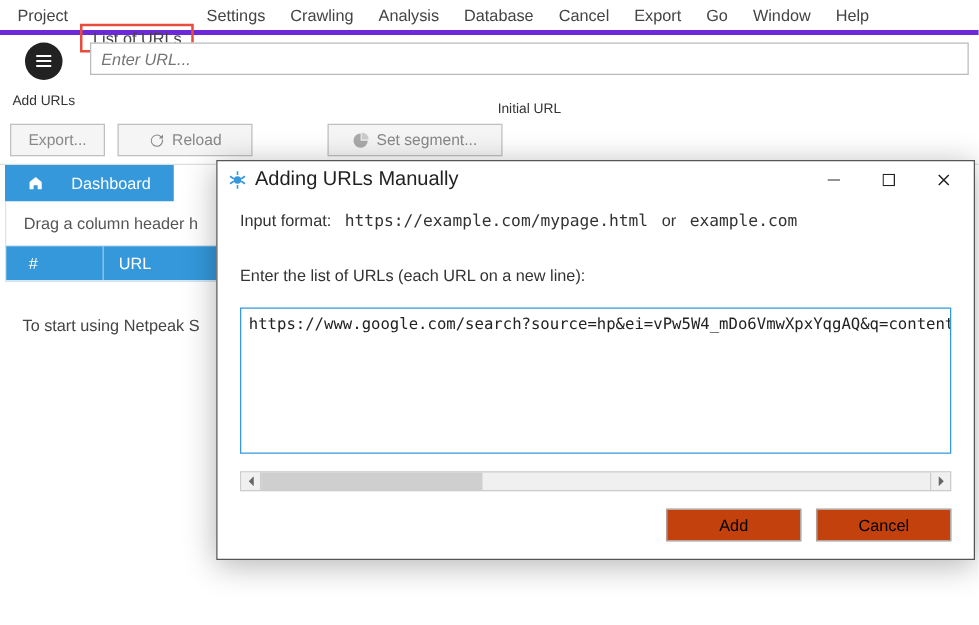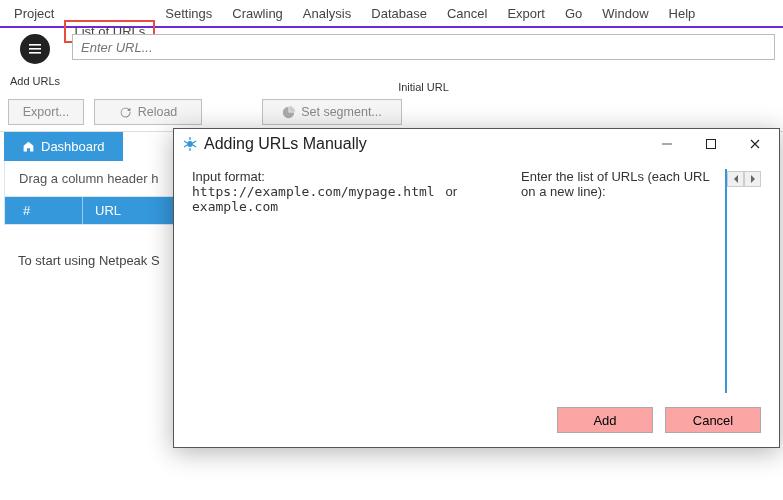--- a/index.html
+++ b/index.html
@@ -1,19 +1,19 @@
 <!DOCTYPE html>
 <html><head>
 <meta charset="utf-8">
 <style>
 * { box-sizing: border-box; margin: 0; padding: 0; font-family: "Segoe UI", Tahoma, sans-serif; }
 body { width: 783px; height: 500px; background: #fff; overflow: hidden; position: relative; font-size: 13px; color: #333; }
 
 
-.menu-bar { display: flex; align-items: center; height: 28px; padding: 0 4px; border-bottom: 2px solid #6d28d9; background: #fff; }
+.menu-bar { display: flex; align-items: center; height: 28px; padding: 0 4px; border-bottom: 4px solid #6d28d9; background: #fff; }
 .menu-item { padding: 4px 10px; cursor: default; color: #444; }
 .menu-item.highlighted { border: 2px solid #e74c3c; padding: 2px 8px; margin-top: 36px; }
 
 
 .toolbar-row { display: flex; align-items: flex-start; padding: 6px 8px 0 8px; gap: 10px; }
 .add-urls-col { display: flex; flex-direction: column; align-items: center; width: 54px; }
 .add-urls-btn { width: 30px; height: 30px; border-radius: 50%; background: #222; display: flex; align-items: center; justify-content: center; cursor: pointer; }
 .add-urls-btn svg { width: 16px; height: 16px; }
 .add-urls-label { font-size: 11px; margin-top: 11px; color: #333; }
 .url-input-col { flex: 1; display: flex; flex-direction: column; gap: 18px; }
@@ -23,48 +23,48 @@
 
 .button-row { display: flex; gap: 10px; padding: 6px 8px; }
 .btn { height: 26px; border: 1px solid #c0c0c0; background: #f5f5f5; color: #888; display: flex; align-items: center; padding: 0 14px; font-size: 12.5px; gap: 6px; }
 .btn.export { width: 76px; justify-content: center; }
 .btn.reload { width: 108px; justify-content: center; }
 .btn.segment { width: 140px; justify-content: center; }
 
 
 .main { border-top: 1px solid #ddd; height: calc(100% - 124px); position: relative; padding: 0 4px; }
 .tab-bar { display: flex; }
-.tab { background: #3498db; color: #fff; padding: 7px 18px; display: flex; align-items: center; gap: 6px; font-size: 13px; }
+.tab { background: #3498db; color: #fff; padding: 7px 18px; display: flex; align-items: center; gap: 22px; font-size: 13px; }
 .tab svg { width: 13px; height: 13px; }
 .drag-hint { background: #fff; color: #555; padding: 10px 14px; font-size: 13px; border: 1px solid #d8e5f2; border-top: none;}
 .grid-header { display: flex; background: #3498db; color: #fff; height: 28px; align-items: stretch; border: 1px solid #d8e5f2; border-top:none;}
 .grid-col-num { width: 78px; padding-left: 18px; display:flex; align-items:center; border-right: 1px solid rgba(255,255,255,0.5);}
 .grid-col-url { flex: 1; padding-left: 12px; display:flex; align-items:center;}
 .start-hint { padding: 28px 14px; color: #444; }
 
 
 .dialog { position: absolute; left: 173px; top: 128px; width: 607px; height: 320px; background: #fff; border: 1px solid #555; box-shadow: 0 4px 24px rgba(0,0,0,0.3); display: flex; flex-direction: column; }
 .title-bar { height: 30px; display: flex; align-items: center; padding: 0 2px 0 8px; }
 .title-icon { width: 16px; height: 16px; margin-right: 6px; }
 .title-text { flex: 1; font-size: 16px; color: #222; }
 .win-ctl { width: 44px; height: 28px; display: flex; align-items: center; justify-content: center; cursor: default; }
 .win-ctl svg { width: 10px; height: 10px; }
-.dialog-body { padding: 10px 18px 0 18px; flex: 1; display: flex; flex-direction: row; }
+.dialog-body { padding: 10px 18px 0 18px; flex: 1; display: flex; flex-direction: column; gap: 12px; }
 .format-row { font-size: 13px; color: #333; margin-bottom: 16px; }
 .format-row .mono { font-family: Consolas, monospace; }
 .enter-label { font-size: 13px; margin-bottom: 6px; }
 .url-box { flex: 1; border: 1px solid #3498db; background: #fff; overflow: hidden; position: relative; }
 .url-box-content { padding: 4px 6px; font-family: Consolas, monospace; font-size: 12.5px; white-space: nowrap; color: #222; }
 .hscroll { display: flex; height: 16px; border: 1px solid #ccc; border-top: 1px solid #ccc; background: #f0f0f0; margin-top: 2px;}
 .hscroll .arrow { width: 16px; display:flex; align-items:center; justify-content:center; background:#f0f0f0; border-right:1px solid #ccc;}
 .hscroll .arrow:last-child{border-right:none;border-left:1px solid #ccc;}
 .hscroll .track { flex:1; position:relative; }
 .hscroll .thumb { position:absolute; left:0; top:0; height:100%; width:33%; background:#cfcfcf;}
 .dialog-footer { display: flex; justify-content: flex-end; gap: 12px; padding: 14px 18px; }
-.dlg-btn { width: 96px; height: 26px; border: 1px solid #aaa; background: #fca5a5; font-size: 13px; cursor: pointer; }
+.dlg-btn { width: 108px; height: 26px; border: 1px solid #aaa; background: #c2410c; font-size: 13px; cursor: pointer; }
 
 .spacer-col { width:40px; }
 </style>
 </head>
 <body>
 
 <div class="menu-bar" id="menu-bar">
     <div class="menu-item">Project</div>
     <div class="menu-item highlighted">List of URLs</div>
     <div class="menu-item">Settings</div>

